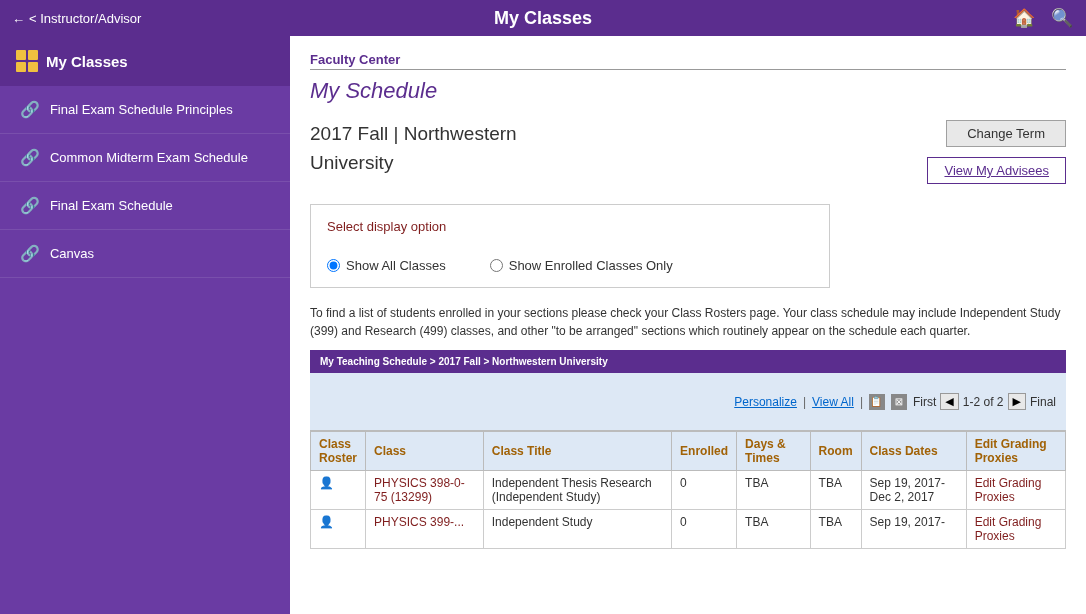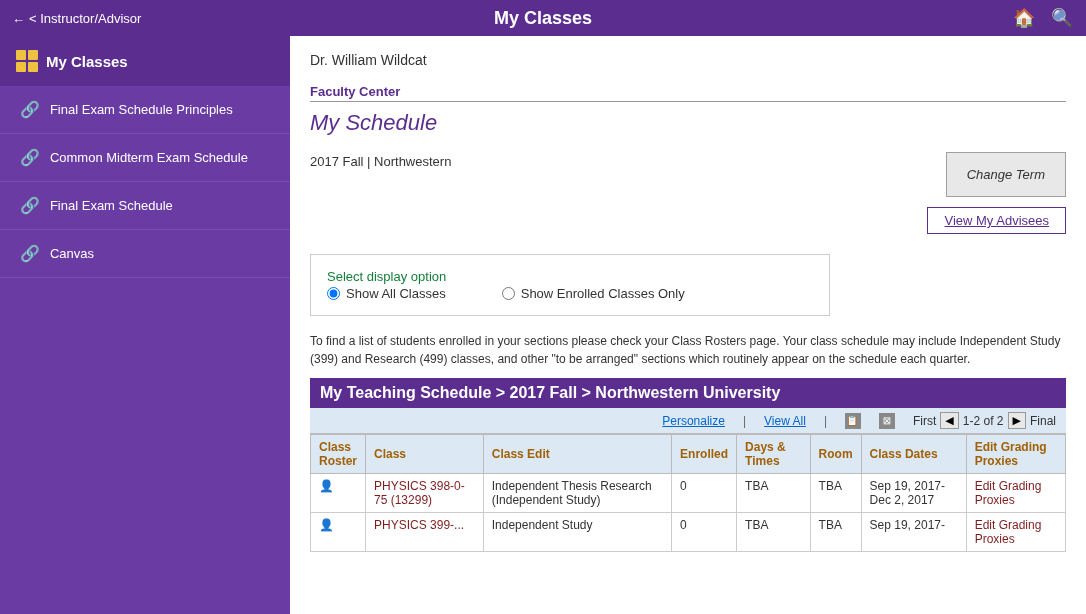--- a/index.html
+++ b/index.html
@@ -127,64 +127,63 @@
       font-style: italic;
     }
 
     .term-section {
       display: flex;
       align-items: flex-start;
       justify-content: space-between;
       margin-bottom: 20px;
     }
     .term-info {
-      font-size: 13px;
+      font-size: 19px;
       color: #333;
       line-height: 1.5;
     }
     .term-actions {
       display: flex;
       flex-direction: column;
       align-items: flex-end;
       gap: 10px;
     }
     .change-term-btn {
       background: #e8e8e8;
       border: 1px solid #a0a0a0;
-      padding: 14px 20px;
-      font-size: 13px;
-      cursor: pointer;
-      color: #333;
-      font-style: italic;
+      padding: 5px 20px;
+      font-size: 13px;
+      cursor: pointer;
+      color: #333;
     }
     .view-advisees-btn {
       border: 1px solid #5b2d8e;
       background: white;
       color: #5b2d8e;
       padding: 5px 16px;
       font-size: 13px;
       cursor: pointer;
       text-decoration: underline;
     }
 
     
     .display-option-box {
       border: 1px solid #ccc;
       padding: 14px 16px;
       margin-bottom: 16px;
       max-width: 520px;
     }
     .display-option-label {
       font-size: 13px;
-      color: #15803d;
-      margin-bottom: 2px;
+      color: #7f1d1d;
+      margin-bottom: 24px;
     }
     .radio-options {
       display: flex;
-      gap: 56px;
+      gap: 44px;
       align-items: flex-start;
     }
     .radio-option {
       display: flex;
       align-items: center;
       gap: 6px;
       font-size: 13px;
       color: #333;
     }
     .radio-option input[type="radio"] { cursor: pointer; }
@@ -196,33 +195,33 @@
       line-height: 1.5;
       margin-bottom: 10px;
       max-width: 770px;
     }
 
     
     .schedule-header {
       background: #5b2d8e;
       color: white;
       padding: 6px 10px;
-      font-size: 16px;
+      font-size: 10px;
       font-weight: bold;
     }
 
     
     .table-controls {
       background: #dde8f5;
-      padding: 4px 10px;
+      padding: 20px 10px;
       display: flex;
       align-items: center;
       justify-content: flex-end;
       font-size: 12px;
-      gap: 18px;
+      gap: 6px;
       border-bottom: 1px solid #bbb;
     }
     .table-controls a {
       color: #0066cc;
       text-decoration: underline;
       cursor: pointer;
     }
     .table-controls .separator { color: #666; }
     .table-controls .icon-btn {
       width: 16px;
@@ -317,29 +316,29 @@
       <span>Final Exam Schedule</span>
     </div>
     <div class="sidebar-item">
       <span class="link-icon">🔗</span>
       <span>Canvas</span>
     </div>
   </div>
 
   <div class="content-area">
     <div class="content-inner">
-      <div class="user-name">Dr. William Wildcat</div>
 
       <div class="faculty-center-label">Faculty Center</div>
       <hr class="faculty-divider">
       <div class="my-schedule-title">My Schedule</div>
 
       <div class="term-section">
         <div class="term-info">
           <div>2017 Fall | Northwestern</div>
+          <div>University</div>
         </div>
         <div class="term-actions">
           <button class="change-term-btn">Change Term</button>
           <button class="view-advisees-btn">View My Advisees</button>
         </div>
       </div>
 
       <div class="display-option-box">
         <div class="display-option-label">Select display option</div>
         <div class="radio-options">
@@ -372,21 +371,21 @@
           <button class="nav-arrow">▶</button>
           <span>Final</span>
         </div>
       </div>
 
       <table class="data-table">
         <thead>
           <tr>
             <th>Class<br>Roster</th>
             <th>Class</th>
-            <th>Class Edit</th>
+            <th>Class Title</th>
             <th>Enrolled</th>
             <th>Days &amp; Times</th>
             <th>Room</th>
             <th>Class Dates</th>
             <th>Edit Grading Proxies</th>
           </tr>
         </thead>
         <tbody>
           <tr>
             <td>

